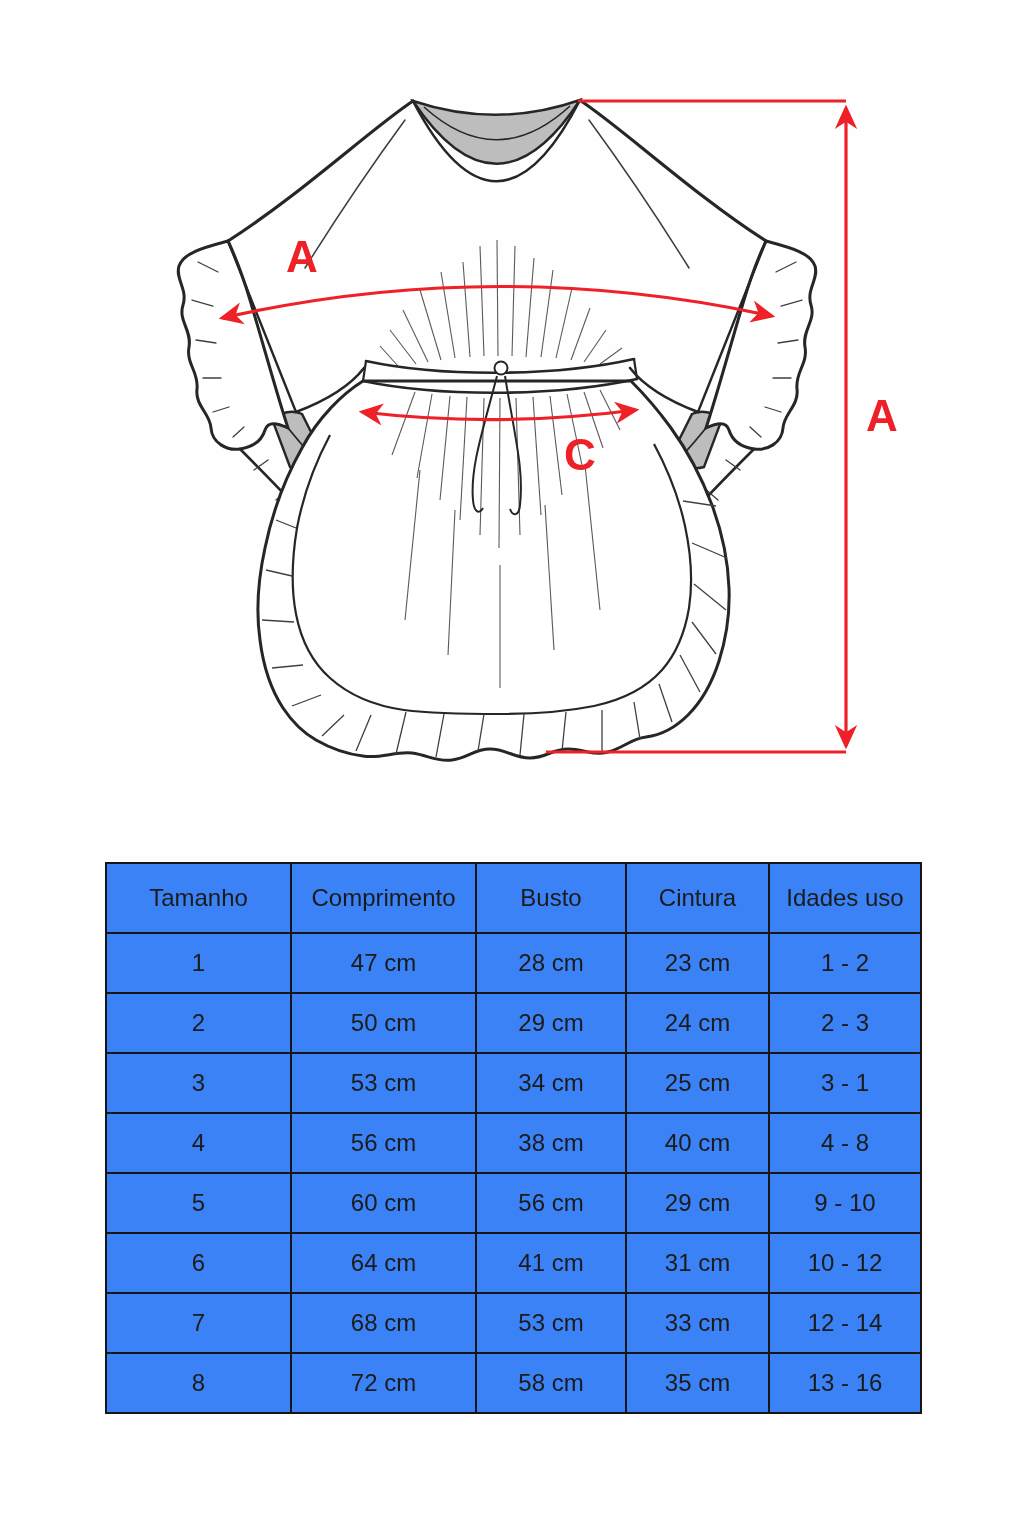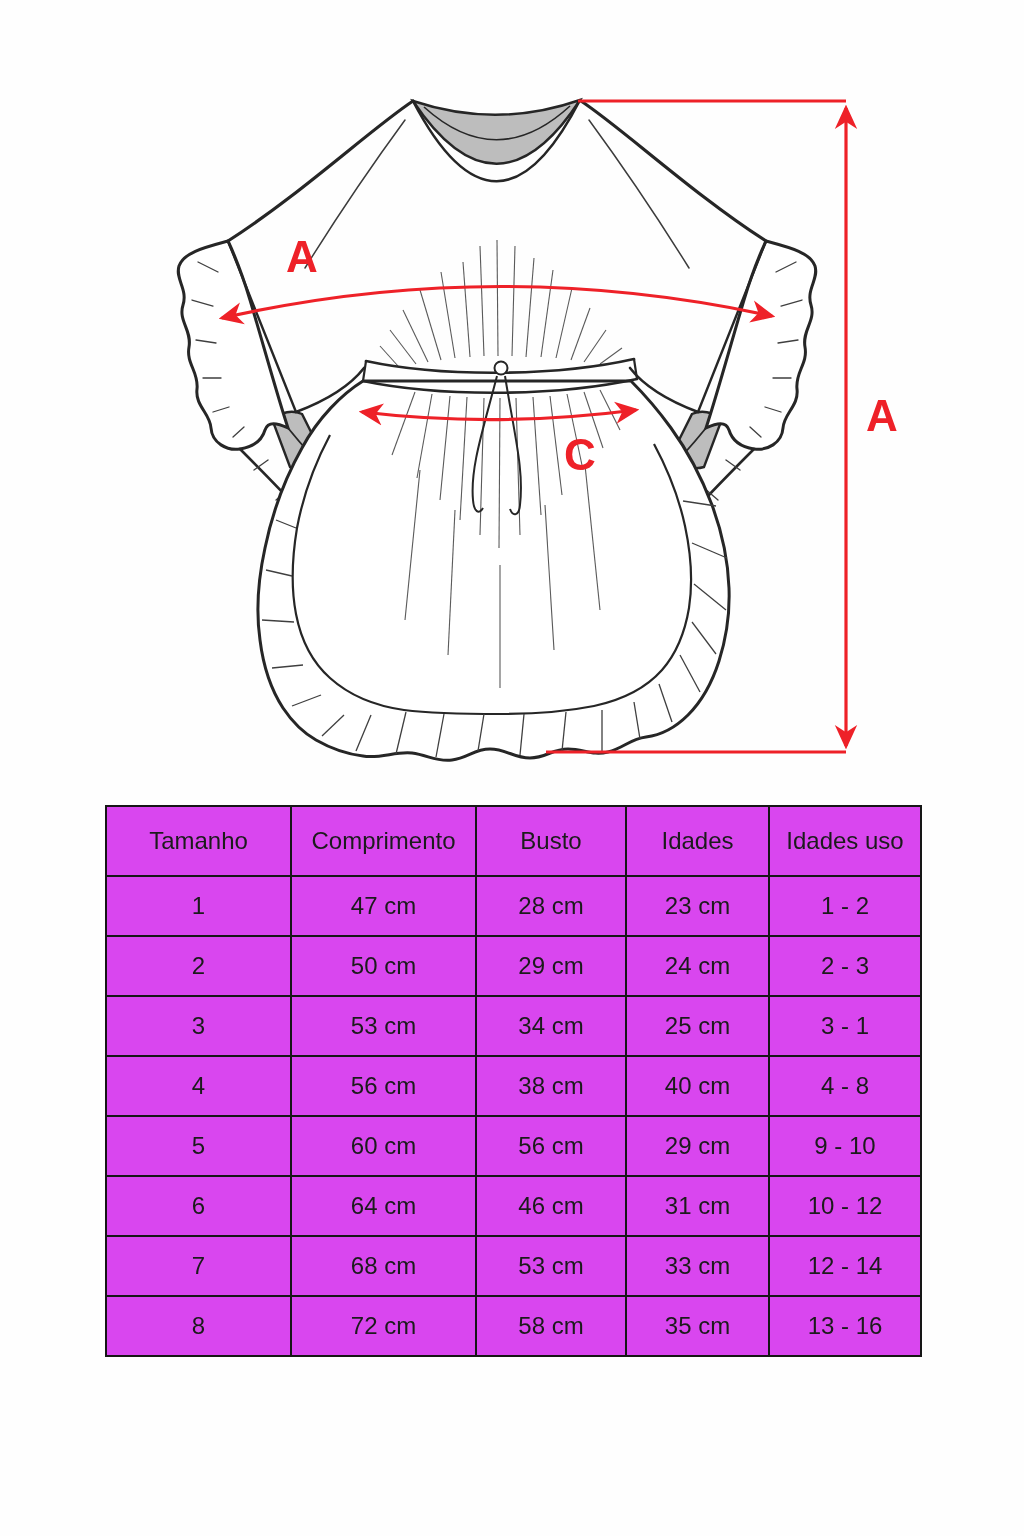--- a/index.html
+++ b/index.html
@@ -1,22 +1,22 @@
 <!DOCTYPE html>
 <html><head>
 <meta charset="utf-8">
 <style>
   html,body{margin:0;padding:0;background:#ffffff;}
   .page{position:relative;width:1024px;height:1536px;background:#fefefe;overflow:hidden;
         font-family:"Liberation Sans",sans-serif;color:#1d1d1d;}
   .figure{position:absolute;left:0;top:0;width:1024px;height:820px;}
   .figure svg{display:block;width:1024px;height:820px;}
-  .size-table{position:absolute;left:105px;top:805px;width:815px;
+  .size-table{position:absolute;left:105px;top:862px;width:815px;
               border-collapse:collapse;table-layout:fixed;
-              font-size:24px;color:#1b1b1b;background:#d946ef;}
+              font-size:24px;color:#1b1b1b;background:#3b82f6;}
   .size-table th,.size-table td{border:2px solid #161616;text-align:center;
               vertical-align:middle;font-weight:400;padding:0;}
   .size-table th{height:68px;font-size:24px;}
   .size-table td{height:58px;font-size:24px;}
 </style>
 </head>
 <body>
 
 <div class="page">
 
@@ -179,21 +179,21 @@
         <col style="width:185px">
         <col style="width:150px">
       <col style="width:143px">
         <col style="width:152px">
     </colgroup>
     <thead>
       <tr>
         <th>Tamanho</th>
         <th>Comprimento</th>
         <th>Busto</th>
-        <th>Idades</th>
+        <th>Cintura</th>
         <th>Idades uso</th>
       </tr>
     </thead>
     <tbody>
       <tr>
         <td>1</td>
         <td>47 cm</td>
         <td>28 cm</td>
         <td>23 cm</td>
         <td>1 - 2</td>
@@ -222,21 +222,21 @@
       <tr>
         <td>5</td>
         <td>60 cm</td>
         <td>56 cm</td>
         <td>29 cm</td>
         <td>9 - 10</td>
       </tr>
       <tr>
         <td>6</td>
         <td>64 cm</td>
-        <td>46 cm</td>
+        <td>41 cm</td>
         <td>31 cm</td>
         <td>10 - 12</td>
       </tr>
       <tr>
         <td>7</td>
         <td>68 cm</td>
         <td>53 cm</td>
         <td>33 cm</td>
         <td>12 - 14</td>
       </tr>

